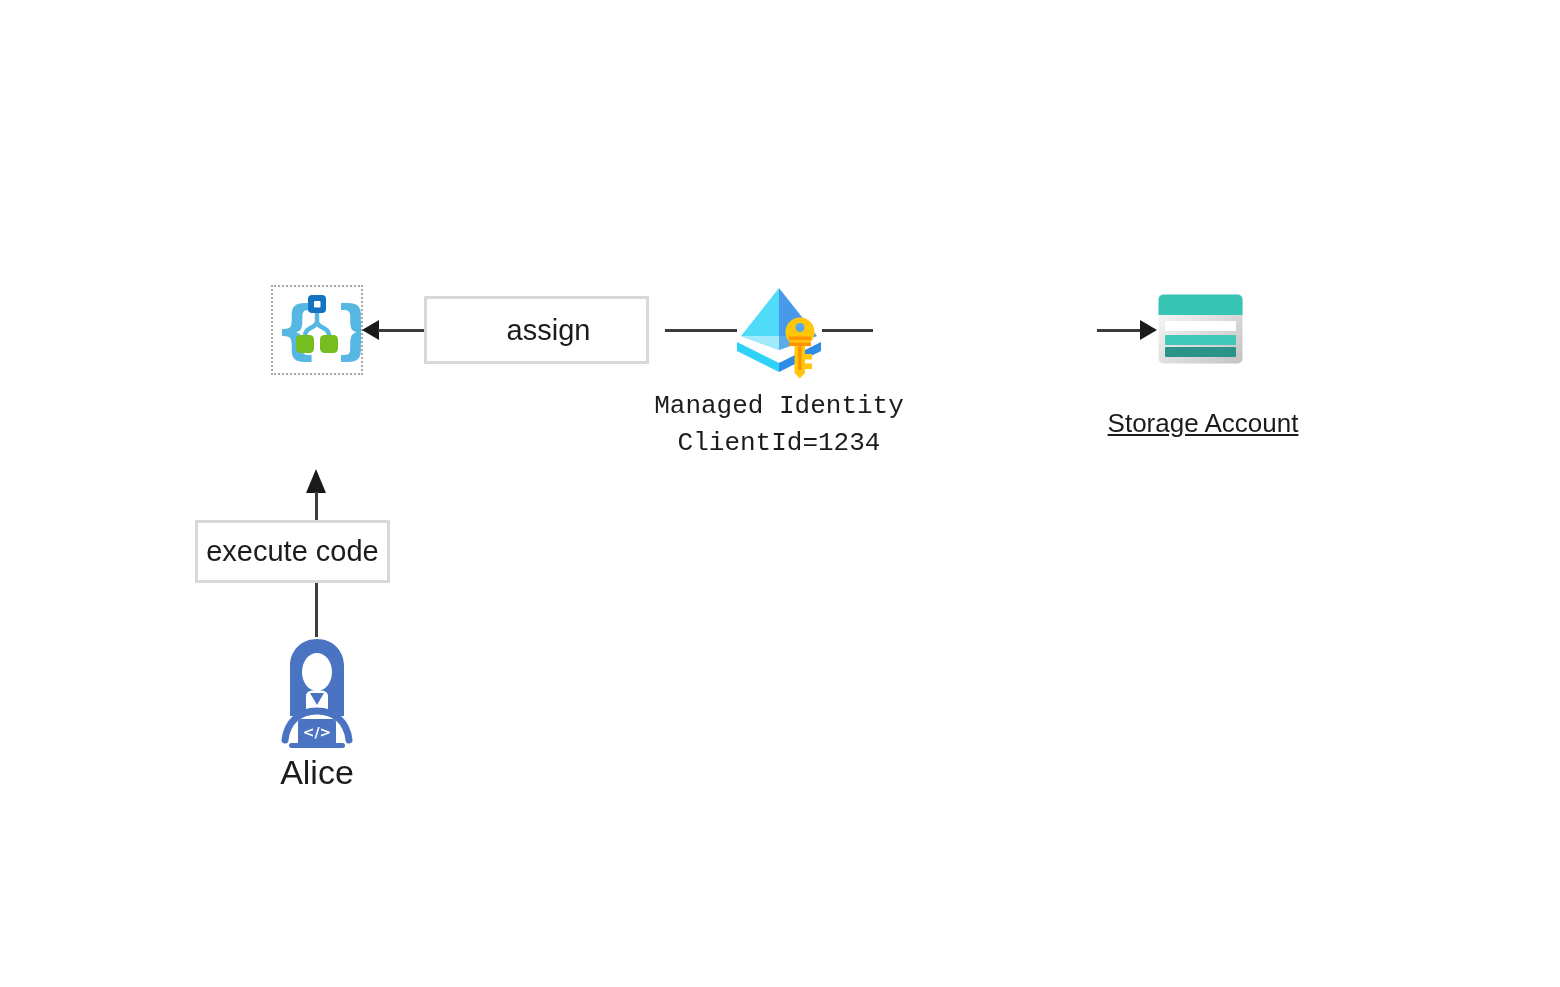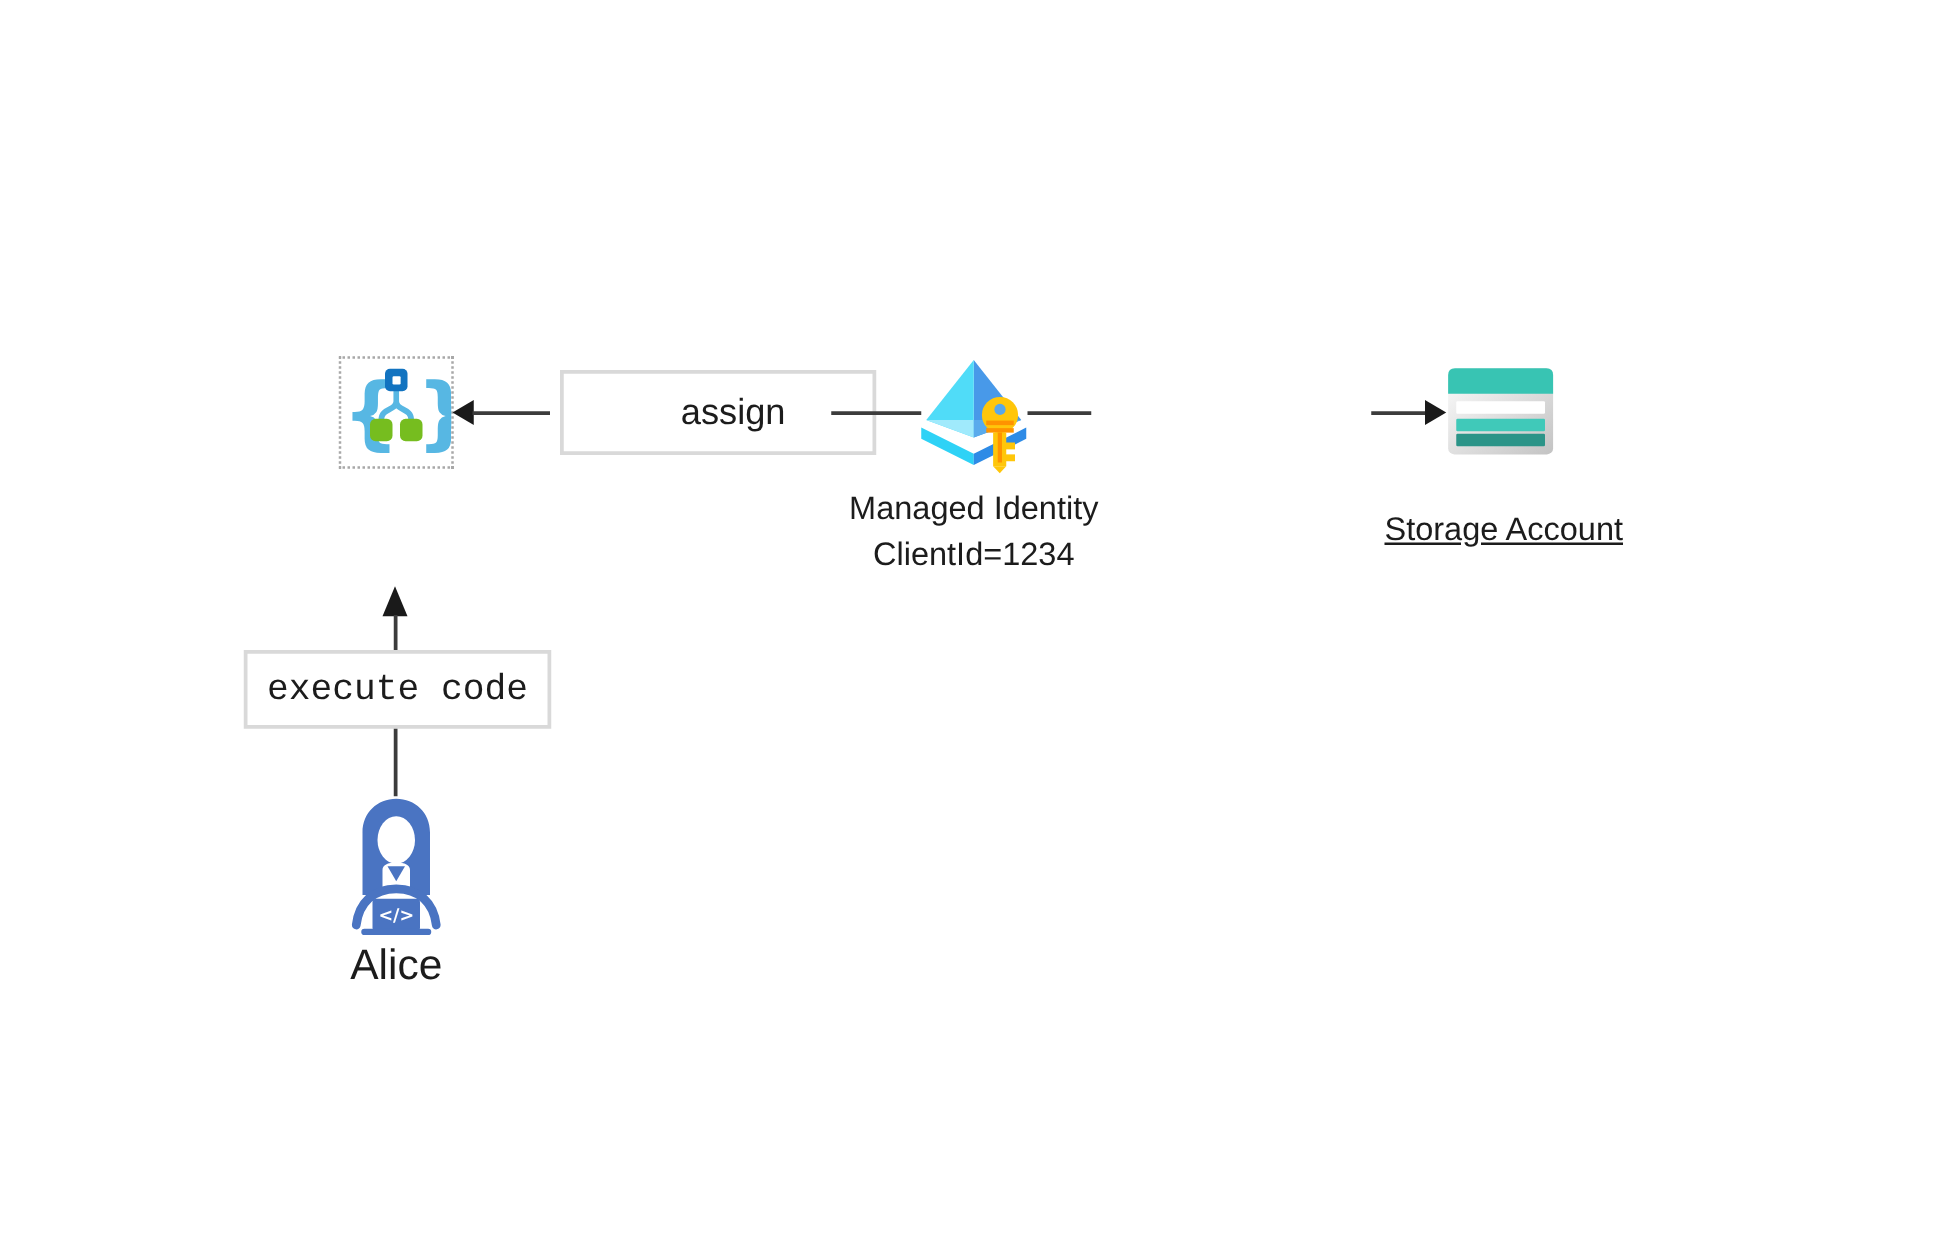--- a/index.html
+++ b/index.html
@@ -43,21 +43,21 @@
       <rect x="41" y="13" width="6.5" height="6.5" rx="1" fill="#ffffff"></rect>
       <rect x="23" y="47" width="18" height="18" rx="4.5" fill="#76bd1f"></rect>
       <rect x="47" y="47" width="18" height="18" rx="4.5" fill="#76bd1f"></rect>
     </svg>
   </div>
   <div class="node-label" style="left:215px;top:388px;width:200px;">
   </div>
 
   <div class="arr arr-left" style="left:362px;top:320px;"></div>
   <div class="h-line" style="left:378px;top:329px;width:62px;"></div>
-  <div class="edge-box" style="left:448px;top:296px;width:253px;height:68px;padding-left:24px;">assign</div>
+  <div class="edge-box" style="left:424px;top:296px;width:225px;height:68px;padding-left:24px;">assign</div>
   <div class="h-line" style="left:665px;top:329px;width:72px;"></div>
 
   <svg class="icon-abs" style="left:733px;top:284px;" width="92" height="96" viewBox="0 0 92 96">
     <polygon points="46,4 84,52 46,66" fill="#4899e9"></polygon>
     <polygon points="46,4 8,52 46,66" fill="#50dcf8"></polygon>
     <polygon points="8,52 46,52 46,66" fill="#a0eafc"></polygon>
     <polygon points="84,52 46,52 46,66" fill="#5aabec"></polygon>
     <polygon points="4,58 46,79 46,88 4,67" fill="#2ed2f6"></polygon>
     <polygon points="46,79 88,58 88,67 46,88" fill="#2e8be6"></polygon>
     <g>
@@ -65,21 +65,21 @@
       <circle cx="67" cy="43.5" r="4.5" fill="#57a7ea"></circle>
       <rect x="56" y="52.5" width="22" height="3.6" fill="#ff9300"></rect>
       <rect x="56" y="58.5" width="22" height="3.6" fill="#ff9300"></rect>
       <rect x="61.5" y="62" width="10.5" height="27" fill="#ffc60a"></rect>
       <rect x="65.2" y="62" width="3.4" height="24" fill="#ff9300"></rect>
       <rect x="71.5" y="70" width="7.5" height="5.5" fill="#ffc60a"></rect>
       <rect x="71.5" y="79.5" width="7.5" height="5.5" fill="#ffc60a"></rect>
       <polygon points="61.5,89 72,89 66.8,94.5" fill="#ffc60a"></polygon>
     </g>
   </svg>
-  <div class="node-label" style="left:649px;top:388px;width:260px;">
+  <div class="node-label" style="left:649px;top:388px;width:260px;font-family:Liberation Mono, monospace;">
     <div class="title">Managed Identity</div>
     <div class="subtitle">ClientId=1234</div>
   </div>
 
   <div class="h-line" style="left:822px;top:329px;width:51px;"></div>
   <div class="h-line" style="left:1097px;top:329px;width:44px;"></div>
   <div class="arr arr-right" style="left:1140px;top:320px;"></div>
 
   <svg class="icon-abs" style="left:1158px;top:294px;" width="85" height="70" viewBox="0 0 85 70">
     <defs>
@@ -93,21 +93,21 @@
     <rect x="7" y="27" width="71" height="10" rx="1" fill="#ffffff"></rect>
     <rect x="7" y="41" width="71" height="10" rx="1" fill="#40c9b9"></rect>
     <rect x="7" y="53" width="71" height="10" rx="1" fill="#2b9488"></rect>
   </svg>
   <div class="node-label" style="left:1058px;top:405px;width:290px;text-decoration:underline;">
     <div class="title">Storage Account</div>
   </div>
 
   <div class="arr arr-up" style="left:306px;top:469px;"></div>
   <div class="v-line" style="left:315px;top:492px;height:28px;"></div>
-  <div class="edge-box" style="left:195px;top:520px;width:246px;height:63px;font-family:Liberation Mono, monospace;">execute code</div>
+  <div class="edge-box" style="left:195px;top:520px;width:195px;height:63px;">execute code</div>
   <div class="v-line" style="left:315px;top:583px;height:54px;"></div>
 
   <svg class="icon-abs" style="left:278px;top:636px;" width="78" height="112" viewBox="0 0 78 112">
     <path d="M12,80 V30 C12,14 24,3 39,3 C54,3 66,14 66,30 V80 H50 V60 C50,56 46,54 39,54 C32,54 28,56 28,60 V80 Z" fill="#4a74c2"></path>
     <ellipse cx="39" cy="36" rx="15" ry="19" fill="#ffffff"></ellipse>
     <polygon points="32,57 46,57 39,69" fill="#4a74c2"></polygon>
     <path d="M7,104 C9,86 21,75 39,75 C57,75 69,86 71,104" fill="#ffffff" stroke="#4a74c2" stroke-width="7" stroke-linecap="round"></path>
     <rect x="20" y="83" width="38" height="26" rx="3" fill="#4a74c2"></rect>
     <text x="39" y="101" font-size="14" font-weight="bold" fill="#ffffff" text-anchor="middle" font-family="DejaVu Sans, sans-serif">&lt;/&gt;</text>
     <rect x="11" y="107" width="56" height="5" rx="2.5" fill="#4a74c2"></rect>

